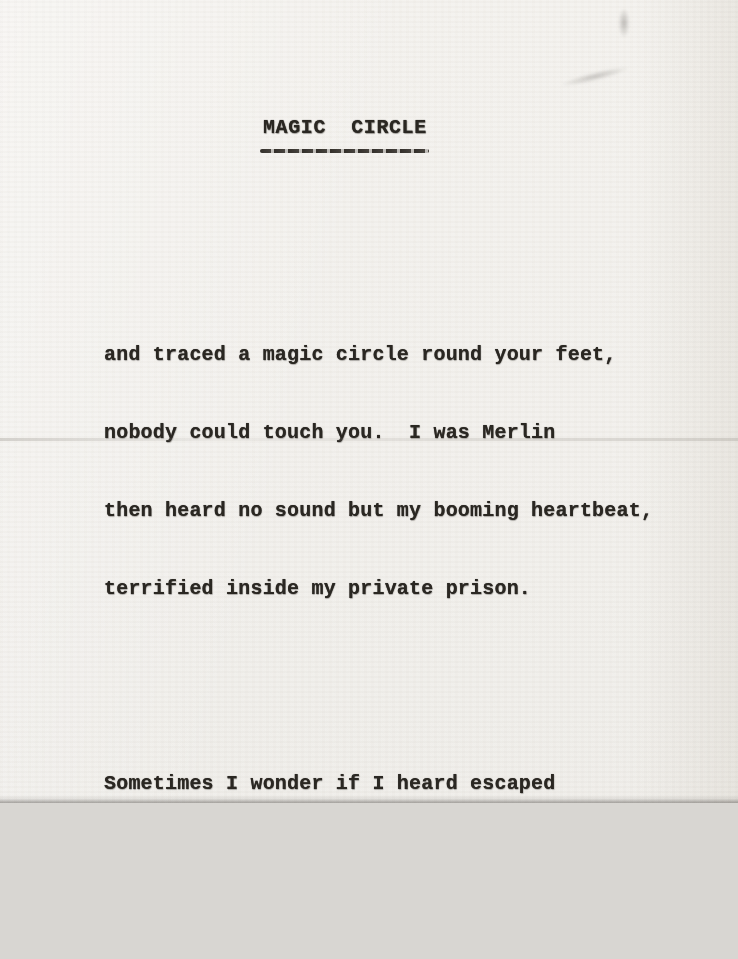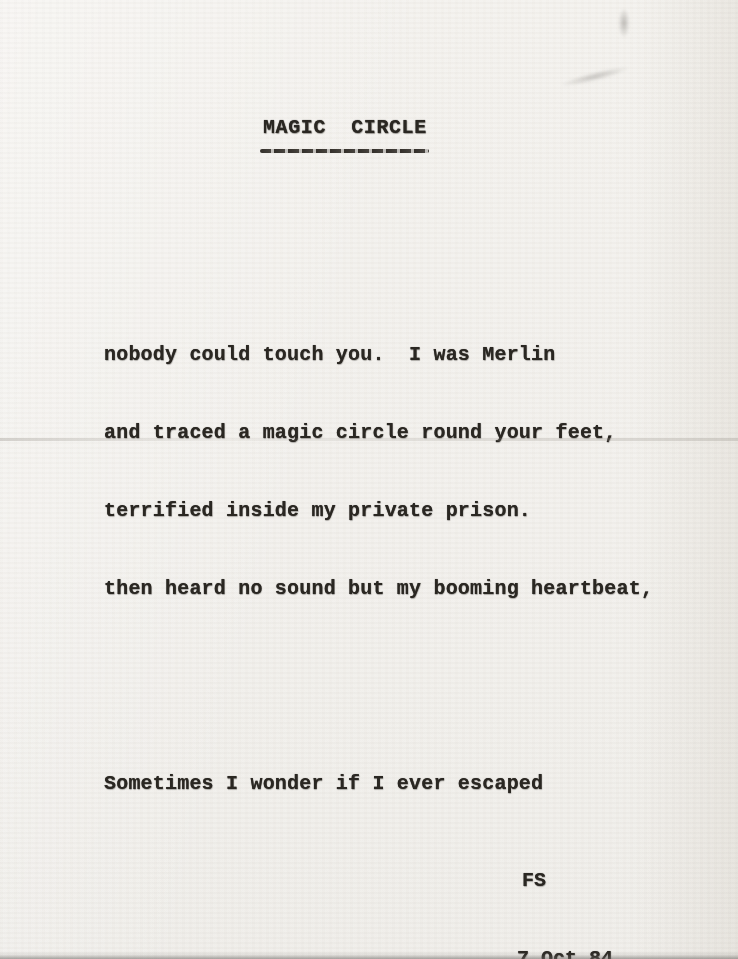--- a/index.html
+++ b/index.html
@@ -3,21 +3,21 @@
 <meta charset="utf-8">
 <style>
   html, body {
     margin: 0;
     padding: 0;
     background: #d8d6d2;
   }
   .paper {
     position: relative;
     width: 738px;
-    height: 959px;
+    height: 803px;
     overflow: hidden;
     background:
       linear-gradient(105deg, rgba(255,255,255,0.35) 0%, rgba(255,255,255,0) 45%),
       linear-gradient(to left, rgba(205,200,190,0.28), rgba(205,200,190,0) 14%),
       linear-gradient(180deg, #f4f2ee 0%, #f2f0ec 55%, #efede9 100%);
     background-color: var(--paper, #f2f0ec);
     font-family: "Liberation Mono", "DejaVu Sans Mono", monospace;
     font-weight: 700;
     color: var(--ink, #2a2722);
   }
@@ -124,27 +124,27 @@
 
 <div class="paper">
 
   <div class="texture"></div>
 
   <div class="title ink">MAGIC  CIRCLE</div>
   <div class="title-underline"></div>
 
   <div class="poem">
     <div class="stanza">
+      <div class="line ink">and traced a magic circle round your feet,</div>
       <div class="line ink">nobody could touch you.  I was Merlin</div>
-      <div class="line ink">and traced a magic circle round your feet,</div>
+      <div class="line ink">then heard no sound but my booming heartbeat,</div>
       <div class="line ink">terrified inside my private prison.</div>
-      <div class="line ink">then heard no sound but my booming heartbeat,</div>
     </div>
     <div class="stanza">
-      <div class="line ink">Sometimes I wonder if I ever escaped</div>
+      <div class="line ink">Sometimes I wonder if I heard escaped</div>
       
       
       
       
       
     </div>
     
   </div>
 
   <div class="signature">

